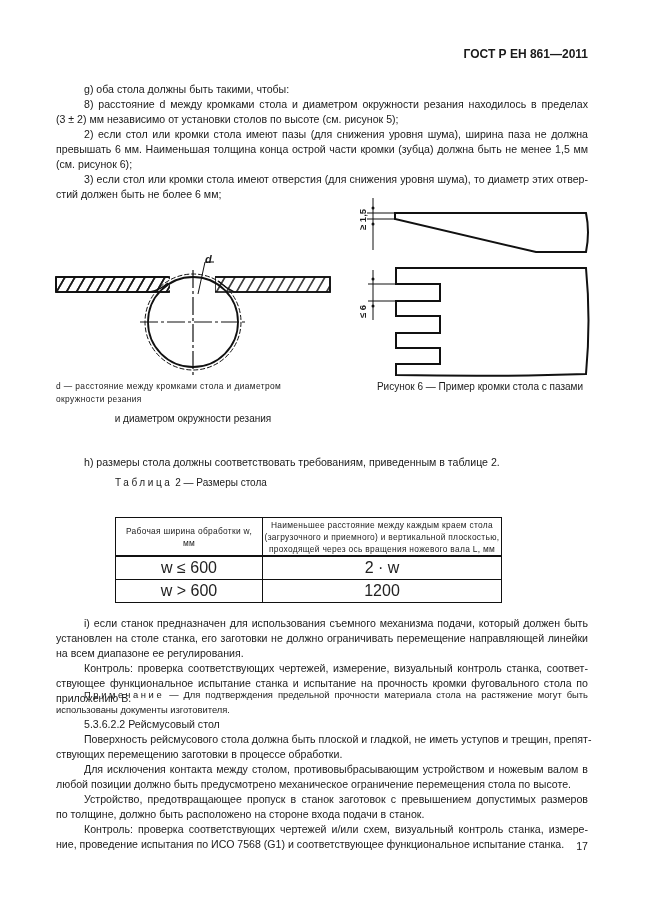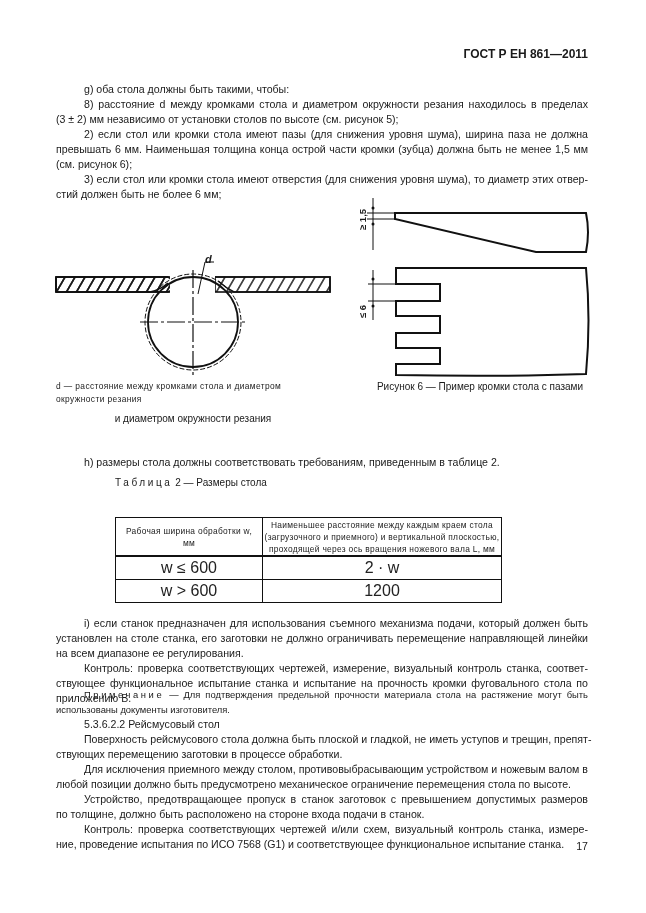--- a/index.html
+++ b/index.html
@@ -135,21 +135,21 @@
 
 <div class="p small" style="top:687px;">
   <span class="ln ind"><span class="sp">Примечание</span><span> — Для подтверждения предельной прочности материала стола на растяжение могут быть</span></span>
   <span class="ln last">использованы документы  изготовителя.</span>
 </div>
 
 <div class="p" style="top:717px;">
   <span class="ln last ind">5.3.6.2.2 Рейсмусовый стол</span>
   <span class="ln ind">Поверхность рейсмусового стола должна быть плоской и гладкой, не иметь уступов и трещин, препят-</span>
   <span class="ln last">ствующих перемещению заготовки в процессе обработки.</span>
-  <span class="ln ind">Для исключения приемного между столом, противовыбрасывающим устройством и ножевым валом в</span>
+  <span class="ln ind">Для исключения контакта между столом, противовыбрасывающим устройством и ножевым валом в</span>
   <span class="ln last">любой позиции должно быть предусмотрено механическое ограничение перемещения стола по высоте.</span>
   <span class="ln ind">Устройство, предотвращающее пропуск в станок  заготовок с  превышением допустимых размеров</span>
   <span class="ln last">по толщине, должно быть расположено на стороне входа подачи в станок.</span>
   <span class="ln ind">Контроль: проверка соответствующих чертежей и/или схем, визуальный контроль станка, измере-</span>
   <span class="ln last">ние, проведение испытания по ИСО 7568 (G1) и соответствующее функциональное испытание станка.</span>
 </div>
 
 <div class="abs" style="left:560px;top:840px;width:28px;text-align:right;font-size:10.6px;">17</div>
 
 </body></html>

